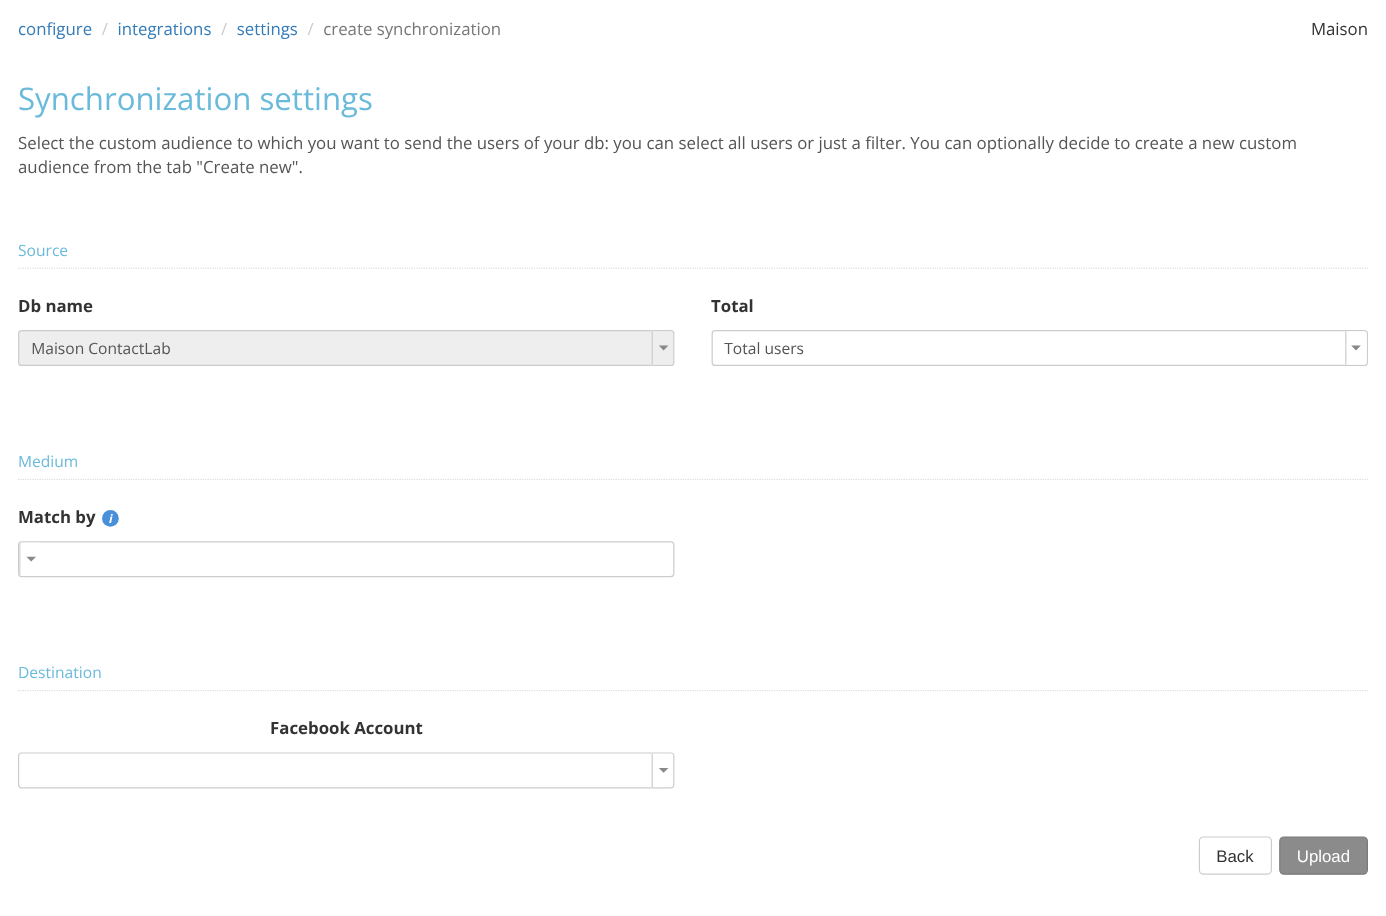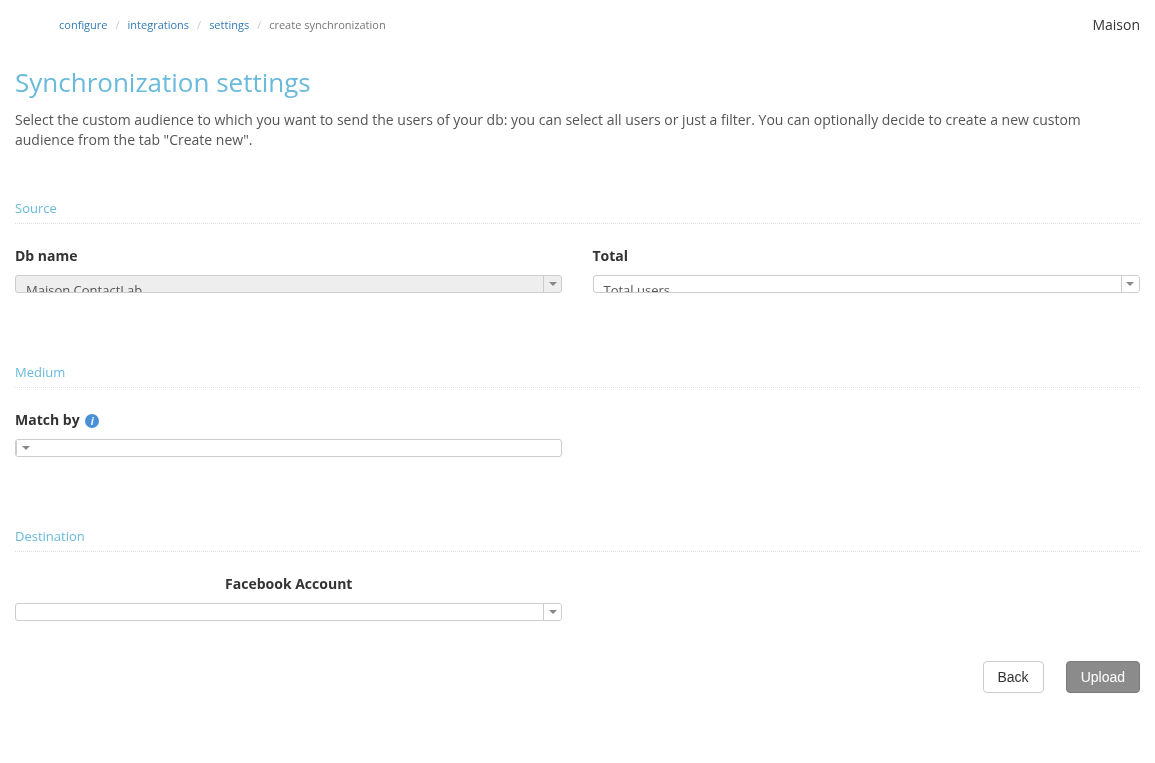--- a/index.html
+++ b/index.html
@@ -15,22 +15,21 @@
     .topbar {
       display: flex;
       justify-content: space-between;
       align-items: center;
       margin-bottom: 30px;
     }
     .breadcrumb {
       display: flex;
       gap: 0;
       align-items: center;
-      font-size: 11px;
-      margin-left: 44px;
+      font-size: 14px;
     }
     .breadcrumb a {
       color: #337ab7;
       text-decoration: none;
     }
     .breadcrumb .sep {
       color: #ccc;
       padding: 0 8px;
     }
     .breadcrumb .current {
@@ -74,21 +73,21 @@
       color: #333;
       font-size: 14px;
       margin-bottom: 10px;
     }
 
     .select {
       display: flex;
       align-items: stretch;
       width: 100%;
       max-width: 547px;
-      height: 18px;
+      height: 30px;
       border: 1px solid #ccc;
       border-radius: 3px;
       background: #fff;
       cursor: pointer;
       overflow: hidden;
     }
     .select.disabled {
       background: #eee;
       color: #444;
     }
@@ -129,21 +128,21 @@
       font-size: 10px;
       font-weight: 700;
       font-style: italic;
       vertical-align: middle;
       margin-left: 2px;
     }
 
     .footer-buttons {
       display: flex;
       justify-content: flex-end;
-      gap: 22px;
+      gap: 6px;
       margin-top: 40px;
     }
     .btn {
       padding: 7px 14px;
       font-size: 14px;
       border-radius: 4px;
       cursor: pointer;
       border: 1px solid transparent;
     }
     .btn-back {

